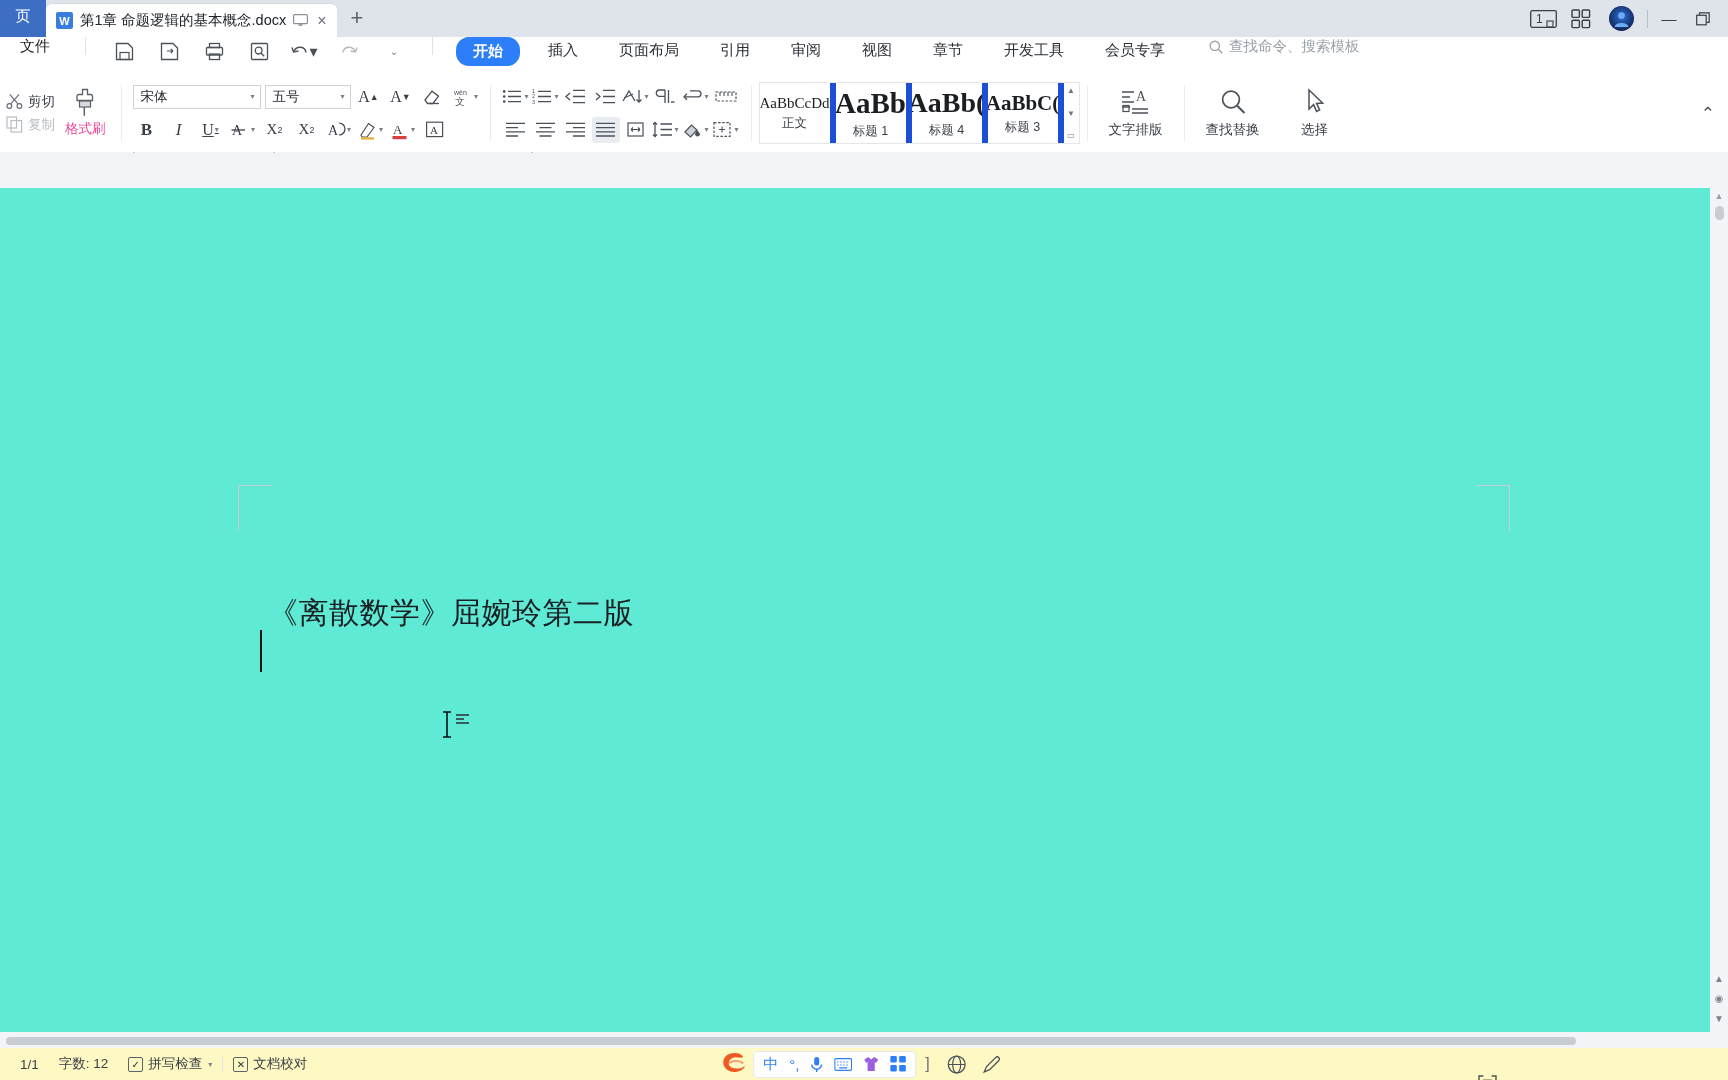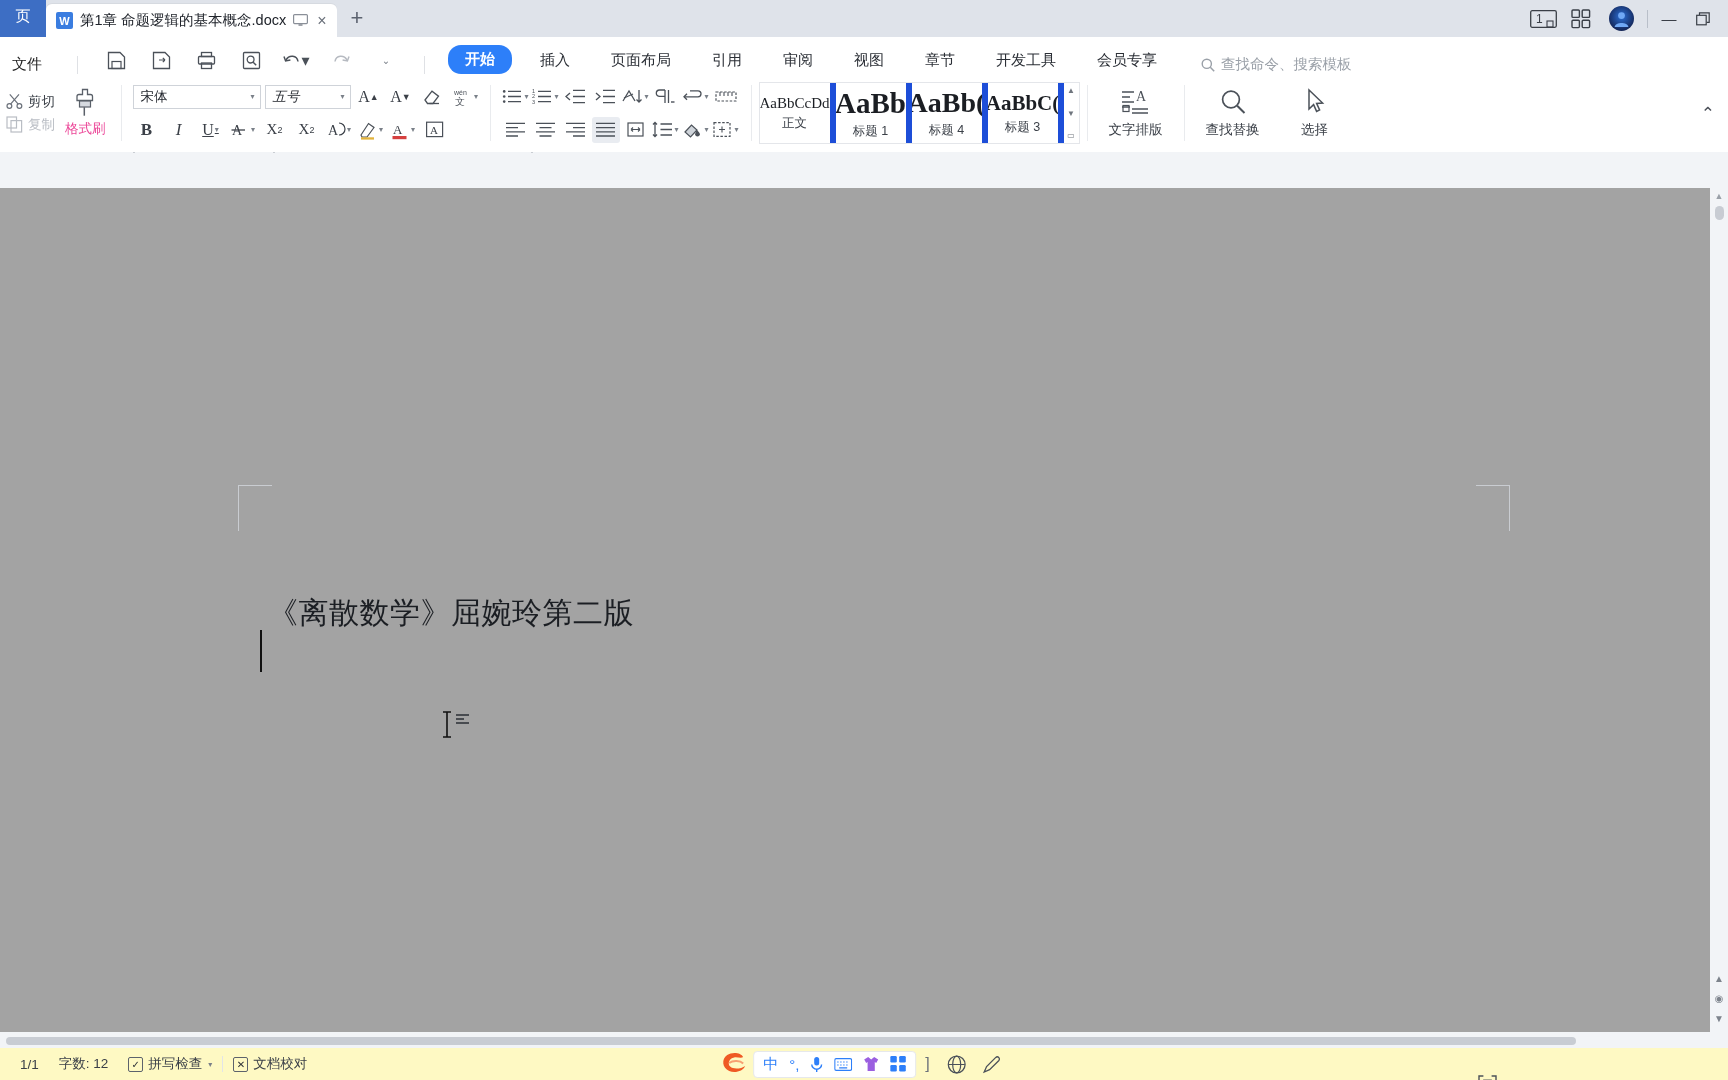--- a/index.html
+++ b/index.html
@@ -38,21 +38,21 @@
   .tb-btn { width:38px; height:30px; display:flex; align-items:center; justify-content:center; color:#4a4f58; }
   .avatar {
     width:25px; height:25px; border-radius:50%; background: radial-gradient(circle at 50% 42%, #2b6fd6 0%, #14275a 72%, #05112e 100%);
     display:flex; align-items:center; justify-content:center; margin: 0 9px;
   }
   .win-sep { width:1px; height:18px; background:#b9bfc9; margin: 0 4px; }
   .win-btn { width:34px; height:30px; display:flex; align-items:center; justify-content:center; color:#3a3f47; font-size:15px; }
 
   
   .menubar {
-    height: 37px; background:#fff; display:flex; align-items:flex-end; padding: 0 0; gap: 15px; flex:none; position:relative;
+    height: 37px; background:#fff; display:flex; align-items:flex-start; padding: 0 8px; gap: 15px; flex:none; position:relative;
   }
   .menu-file { font-size:15px; color:#222; padding: 0 12px; }
   .msep { width:1px; height:18px; background:#dfe1e5; margin: 0 8px; }
   .qa { width:30px; height:28px; display:flex;align-items:center;justify-content:center; color:#4b5159; }
   .qa.dim { color:#b6bac1; }
   .caret { font-size:8px; color:#7a8089; margin-left:1px; }
   .menu-item { font-size:15px; color:#2b2f36; padding: 4px 13px; border-radius:13px; white-space:nowrap; }
   .menu-item.active { background:#2d7ff9; color:#fff; font-weight:600; padding: 5px 17px; }
   .searchbox { display:flex; align-items:center; gap:6px; margin-left:16px; color:#9aa0a8; font-size:14.5px; }
   .mb-right { position:absolute; right: 10px; top:0; height:37px; display:flex; align-items:center; gap: 14px; }
@@ -67,21 +67,21 @@
   .clip-row.dim { color:#b9bdc4; }
   .fmt-painter { display:flex; flex-direction:column; align-items:center; gap:2px; font-size:13.5px; color:#ec4899; padding: 0 8px; }
 
   .font-col { display:flex; flex-direction:column; gap:7px; padding: 0 4px; }
   .font-row { display:flex; align-items:center; gap:4px; }
   .sel {
     height:24px; border:1px solid #cfd3d9; background:#fff; display:flex; align-items:center; justify-content:space-between;
     padding: 0 5px 0 7px; font-size:13.5px; color:#23272e;
   }
   .sel.name { width:128px; }
-  .sel.size { width:86px;font-style:italic; }
+  .sel.size { width:86px; }
   .ic { width:28px;height:26px;display:flex;align-items:center;justify-content:center;color:#3b4048;font-size:15px; position:relative;}
   .ic.bold { font-weight:bold; font-family:"Liberation Serif", serif; font-size:17px;}
   .ic.ital { font-style:italic; font-family:"Liberation Serif", serif; font-size:17px;}
   .ic.und { text-decoration:underline; font-family:"Liberation Serif", serif; font-size:16px;}
   .ic sup, .ic sub { font-size:9px; }
   .ic .mini { font-size:8px; color:#7a8089; margin-left:1px; }
   .ic-act { background:#e9ecf1; border-radius:3px; }
 
   .para-col { display:flex; flex-direction:column; gap:7px; padding: 0 4px; }
   .para-row { display:flex; align-items:center; gap:2px; }
@@ -97,21 +97,21 @@
   .rbig { display:flex; flex-direction:column; align-items:center; justify-content:center; gap:4px; width:82px; font-size:13.5px; color:#3b4048; }
   .rbig .glyph { height:30px; display:flex; align-items:center; justify-content:center; }
   .ribbon-right { position:absolute; right:6px; top:0; height:78px; display:flex; align-items:center; }
   .ribbon-more { color:#4a4f58; font-size:17px; padding: 0 7px; }
 
   
   .docwrap { flex:1; position:relative; background:#f2f4f7; overflow:hidden; }
   .ruler-strip { height: 36px; background:#f2f4f7; position:relative; }
   .ruler-marks { position:absolute; left:132px; top:-10px; width:420px; height:12px; }
   .page {
-    position:absolute; left:0; top:36px; right:18px; bottom:16px; background:#a3a3a3;
+    position:absolute; left:0; top:36px; right:18px; bottom:16px; background:#5eead4;
   }
   .corner { position:absolute; width:34px; height:46px; }
   .corner.tl { left:238px; top:297px; border-left:1px solid #c9ccd1; border-top:1px solid #c9ccd1; }
   .corner.tr { right:200px; top:297px; border-right:1px solid #c9ccd1; border-top:1px solid #c9ccd1; }
   .doc-text {
     position:absolute; left:268px; top:405px; font-family:"Liberation Serif", "DejaVu Serif", serif;
     font-size:30px; color:#1b1e23; letter-spacing:0.5px; white-space:nowrap;
   }
   .caret-bar { position:absolute; left:260px; top:442px; width:2px; height:42px; background:#111; }
   .mouse-cursor { position:absolute; left:440px; top:523px; width:16px; height:30px; }

